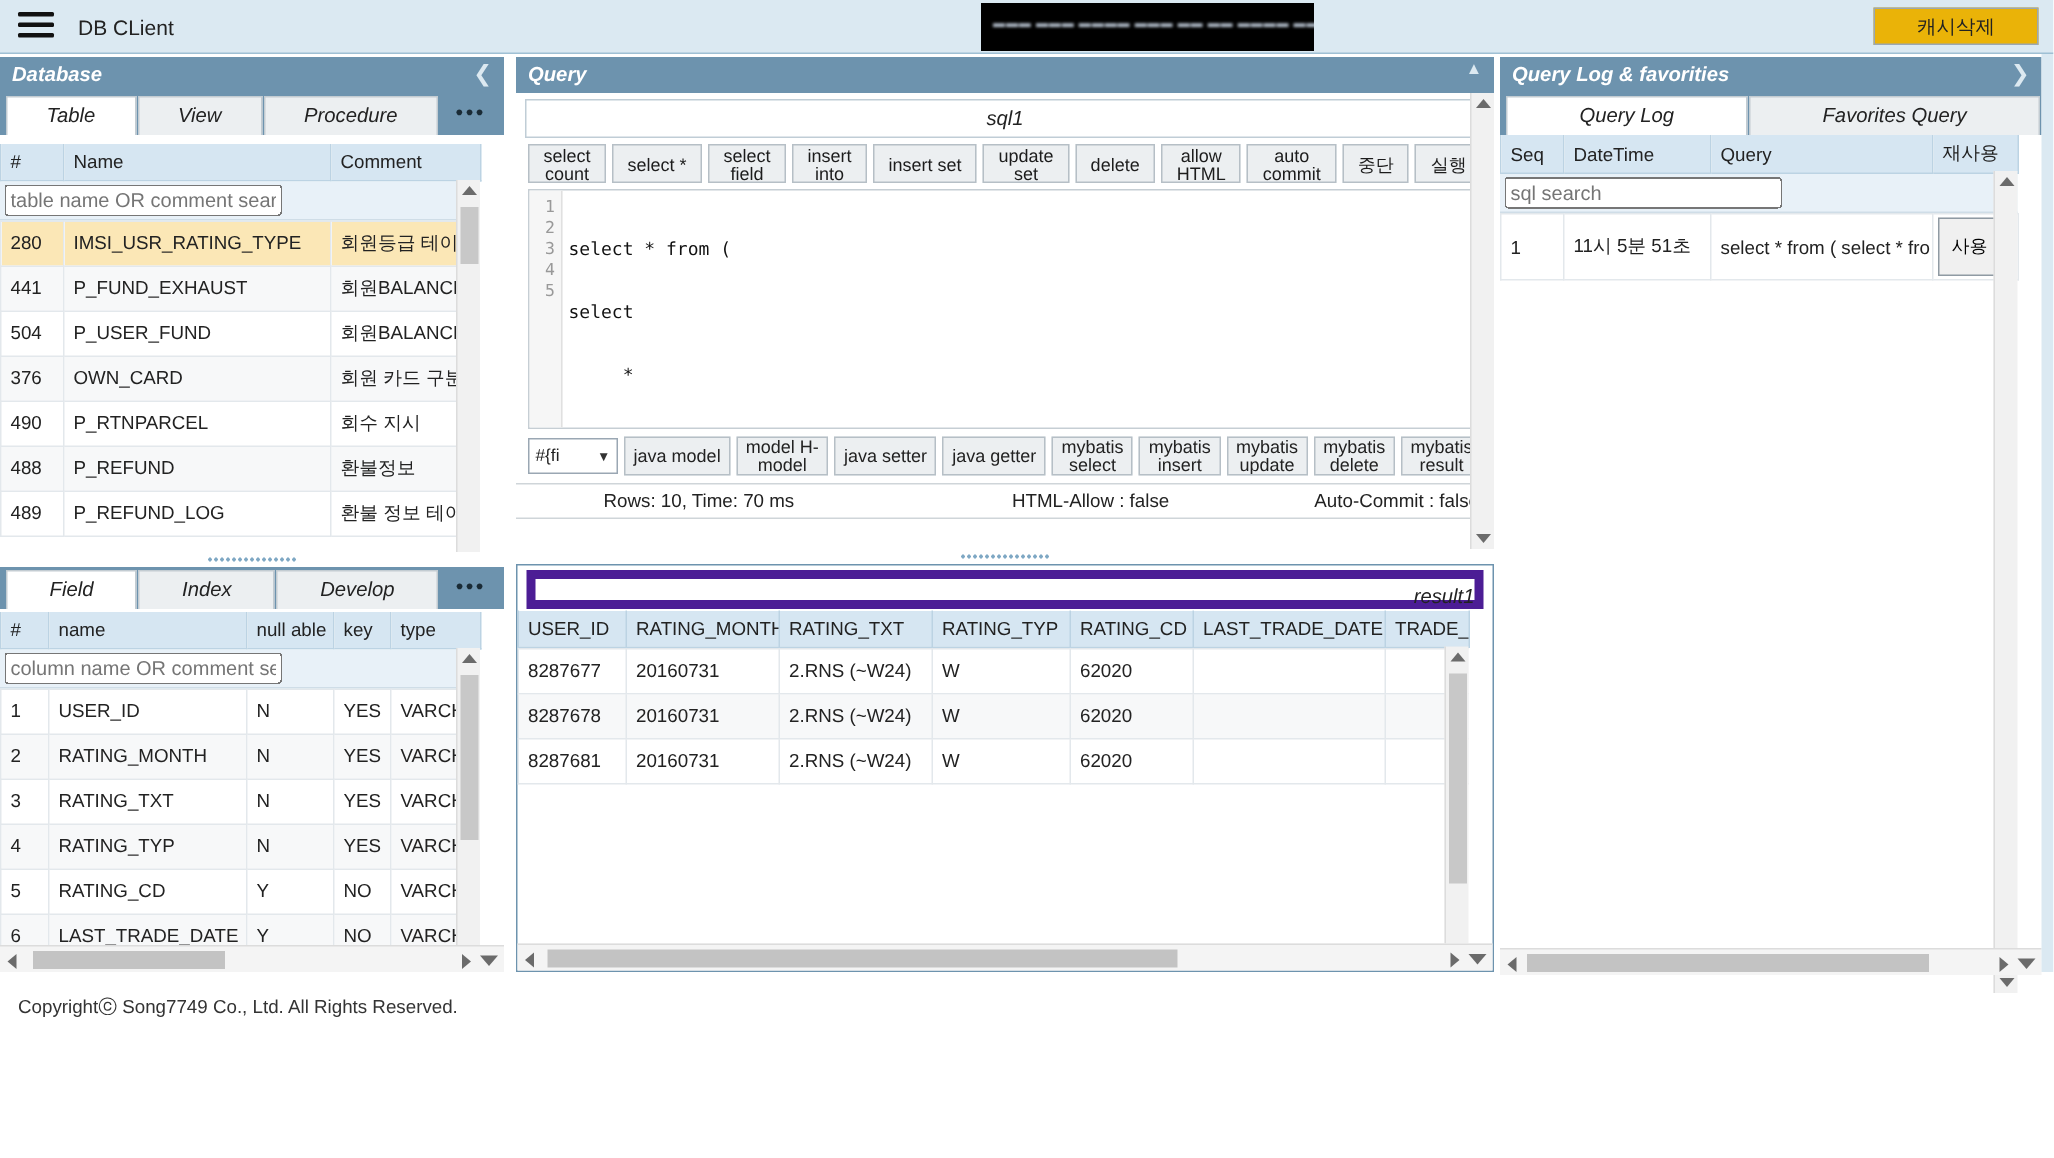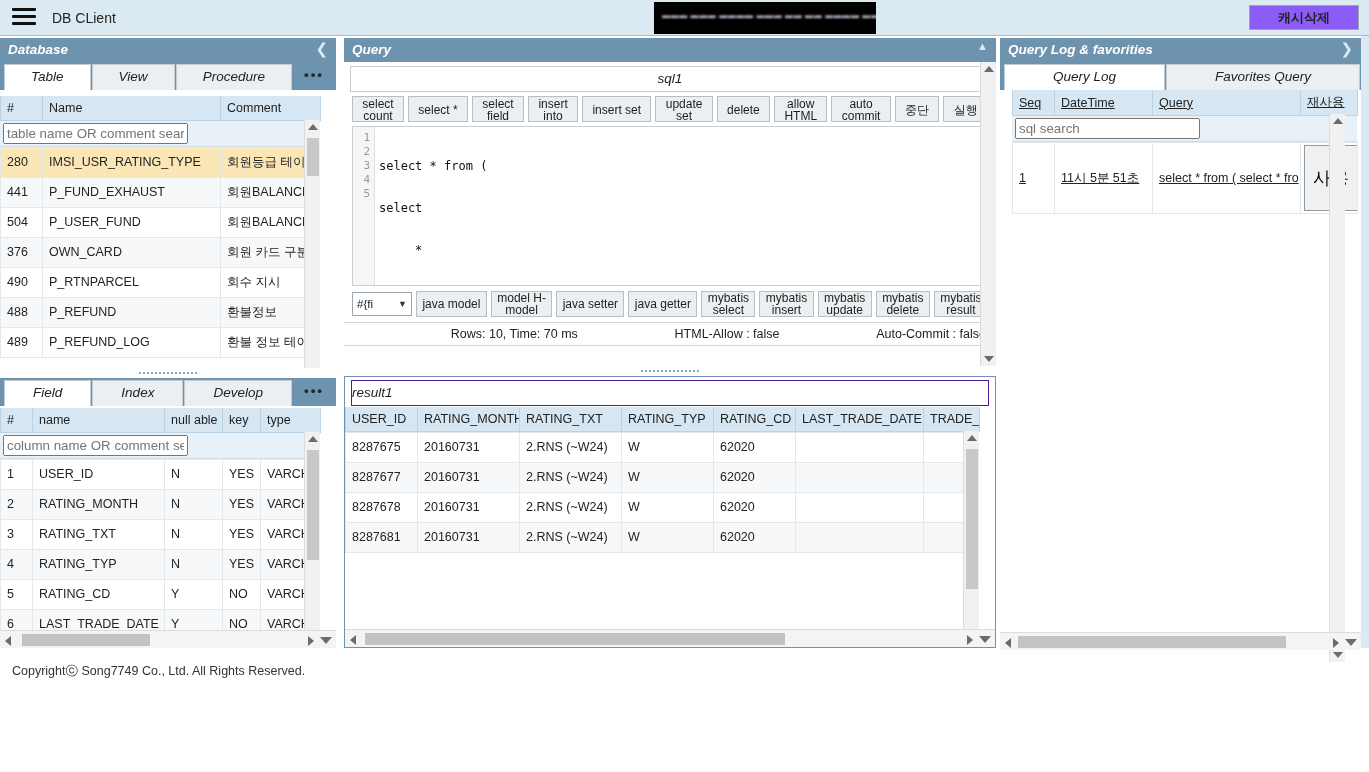--- a/index.html
+++ b/index.html
@@ -39,23 +39,23 @@
   .banner-text {
     position: absolute; left: 8px; top: 9px;
     color: #b9c4d2; font-size: 8px; letter-spacing: 0.6px;
     filter: blur(1.1px);
     white-space: nowrap;
     font-family: "Liberation Sans", sans-serif;
   }
   .cache-btn {
     position: absolute; right: 10px; top: 5px;
     width: 110px; height: 25px;
-    background: #8b5cf6; border: 1px solid #9aa7b3;
+    background: #eab308; border: 1px solid #9aa7b3;
     font-size: 13px; color: #222; cursor: pointer;
-    line-height: 23px; text-align: center; font-weight: bold;
+    line-height: 23px; text-align: center;
   }
 
   
   .panel { position: absolute; background: #fff; }
   .panel-head {
     height: 24px; background: #6d93ae;
     color: #fff; font-style: italic; font-weight: bold; font-size: 13.5px;
     padding: 4px 8px 0 8px; position: relative;
   }
   .panel-head .chev {
@@ -159,33 +159,33 @@
     font-size: 12px; text-align: center; cursor: pointer; height: 26px;
     display: flex; align-items: center; justify-content: center;
     line-height: 12px; overflow: hidden;
   }
   .mbtn span { display: block; line-height: 12px; }
 
   .statusbar {
     display: flex; border-top: 1px solid #cfd5d9; border-bottom: 1px solid #cfd5d9;
     font-size: 12.5px; padding: 4px 10px; background: #fff;
   }
-  .statusbar .s1 { flex: 1 1 auto; text-align: right; }
+  .statusbar .s1 { flex: 1 1 auto; text-align: center; }
   .statusbar .s2 { flex: 1 1 auto; text-align: right; }
   .statusbar .s3 { flex: 1 1 auto; text-align: right; }
 
   .resulttab {
     margin: 3px 6px 2px 6px; height: 26px; background: #fff;
-    border: 1px solid #4c1d95; text-align: left; line-height: 24px;
+    border: 6px solid #4c1d95; text-align: right; line-height: 24px;
     font-style: italic; font-size: 13.5px; cursor: pointer;
   }
 
   .usebtn {
-    background: #f0f0f0; border: 1px solid #8f9aa3; font-size: 18px;
-    padding: 20px 8px; cursor: pointer;
+    background: #f0f0f0; border: 1px solid #8f9aa3; font-size: 12px;
+    padding: 10px 8px; cursor: pointer;
   }
 
   .footer {
     position: absolute; left: 12px; top: 663px;
     font-size: 12.5px; color: #333;
   }
   .edge-bar {
     position: absolute; right: 0; top: 36px; width: 8px; height: 612px;
     background: #dbe9f2;
   }
@@ -584,29 +584,20 @@
           <colgroup>
               <col style="width:72px">
               <col style="width:102px">
               <col style="width:102px">
               <col style="width:92px">
               <col style="width:82px">
               <col style="width:128px">
               <col style="width:56px">
             </colgroup>
           <tbody>
-              <tr>
-            <td>8287675</td>
-            <td>20160731</td>
-            <td>2.RNS (~W24)</td>
-            <td>W</td>
-            <td>62020</td>
-            <td></td>
-            <td></td>
-          </tr>
           <tr>
             <td>8287677</td>
             <td>20160731</td>
             <td>2.RNS (~W24)</td>
             <td>W</td>
             <td>62020</td>
             <td></td>
             <td></td>
           </tr>
           <tr>
@@ -645,21 +636,21 @@
 
   <div class="panel" style="left:1000px;top:38px;width:361px;height:610px;">
     <div class="panel-head">
       <span>Query Log &amp; favorities</span>
       <span class="chev">❯</span>
     </div>
     <div class="tabs">
       <div class="tab active">Query Log</div>
       <div class="tab">Favorites Query</div>
     </div>
-    <div style="position:absolute;left:12px;top:52px;width:345px;text-decoration:underline;">
+    <div style="position:absolute;left:0;top:52px;width:345px;">
       <table class="grid">
         <colgroup>
             <col style="width:42px">
             <col style="width:98px">
             <col style="width:148px">
             <col style="width:57px">
           </colgroup>
         <tbody>
             <tr>
           <th>Seq</th>

